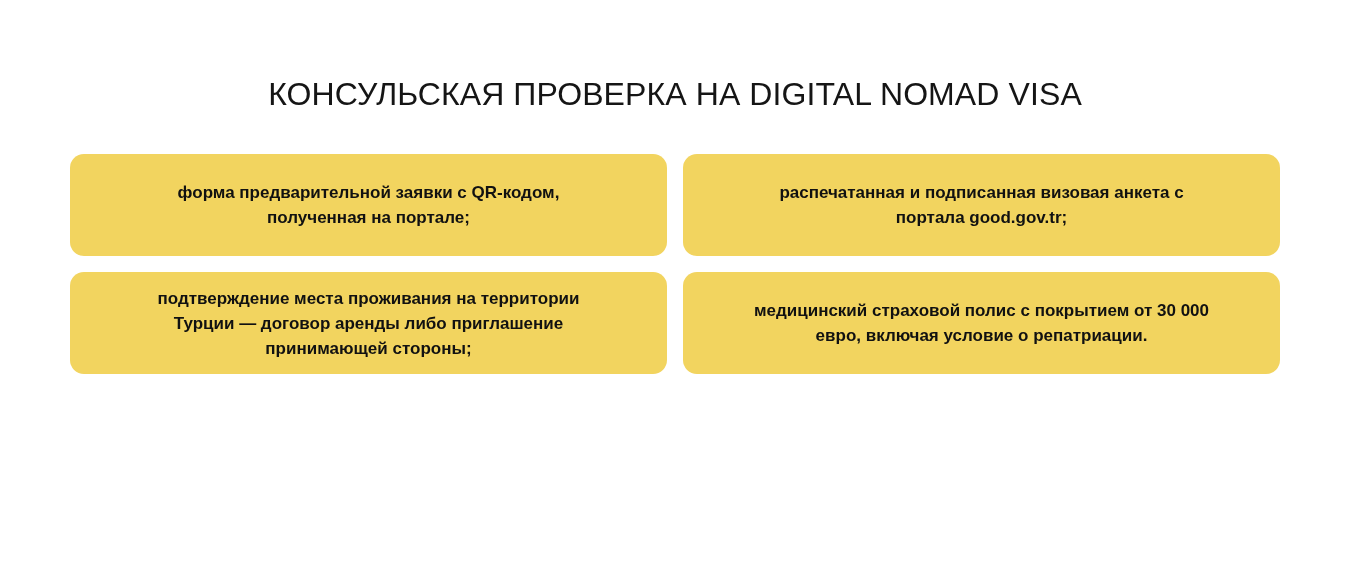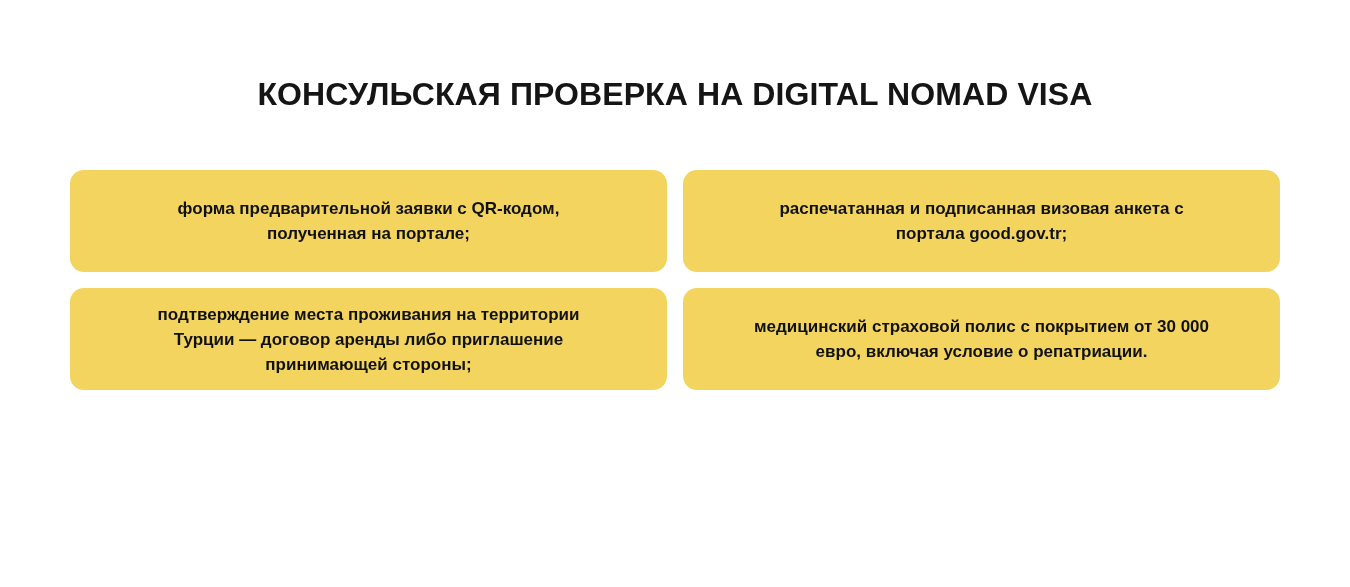--- a/index.html
+++ b/index.html
@@ -19,29 +19,29 @@
     height: 587px;
     box-sizing: border-box;
   }
   .title {
     position: absolute;
     top: 74px;
     left: 0;
     width: 1350px;
     text-align: center;
     font-size: 32px;
-    font-weight: bold;
+    font-weight: normal;
     letter-spacing: 0.1px;
     color: #151515;
     line-height: 40px;
     white-space: nowrap;
   }
   .grid {
     position: absolute;
-    top: 170px;
+    top: 154px;
     left: 70px;
     width: 1210px;
     display: grid;
     grid-template-columns: 597px 597px;
     grid-template-rows: 102px 102px 102px;
     column-gap: 16px;
     row-gap: 16px;
   }
   .card {
     background: #F2D45F;

